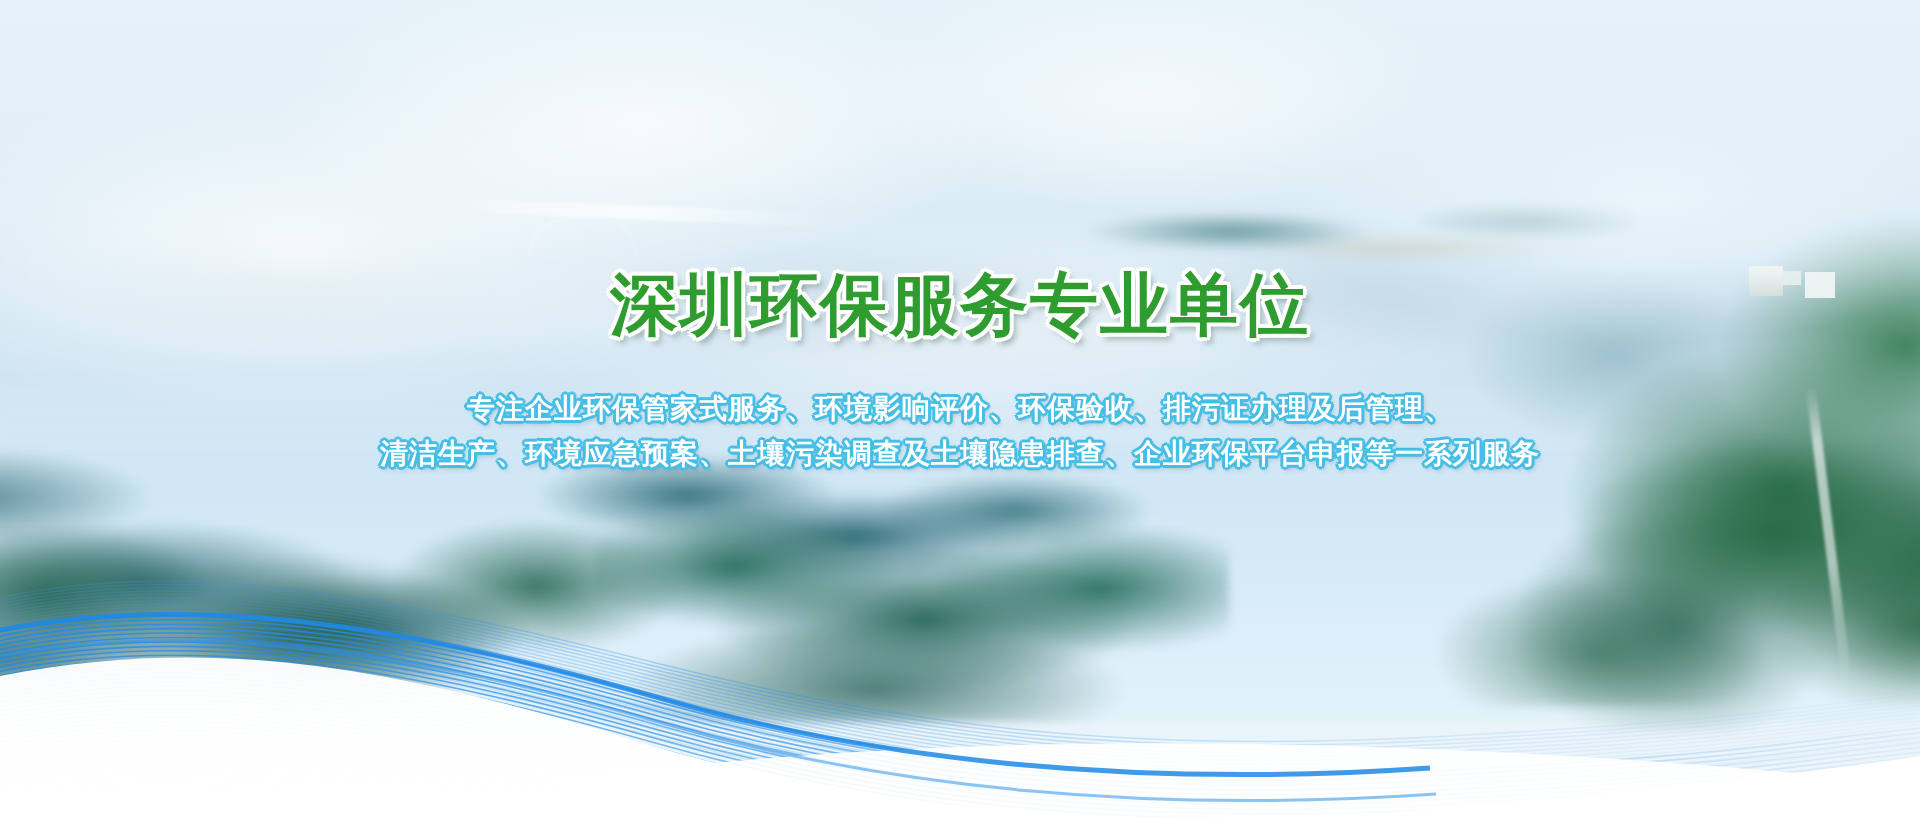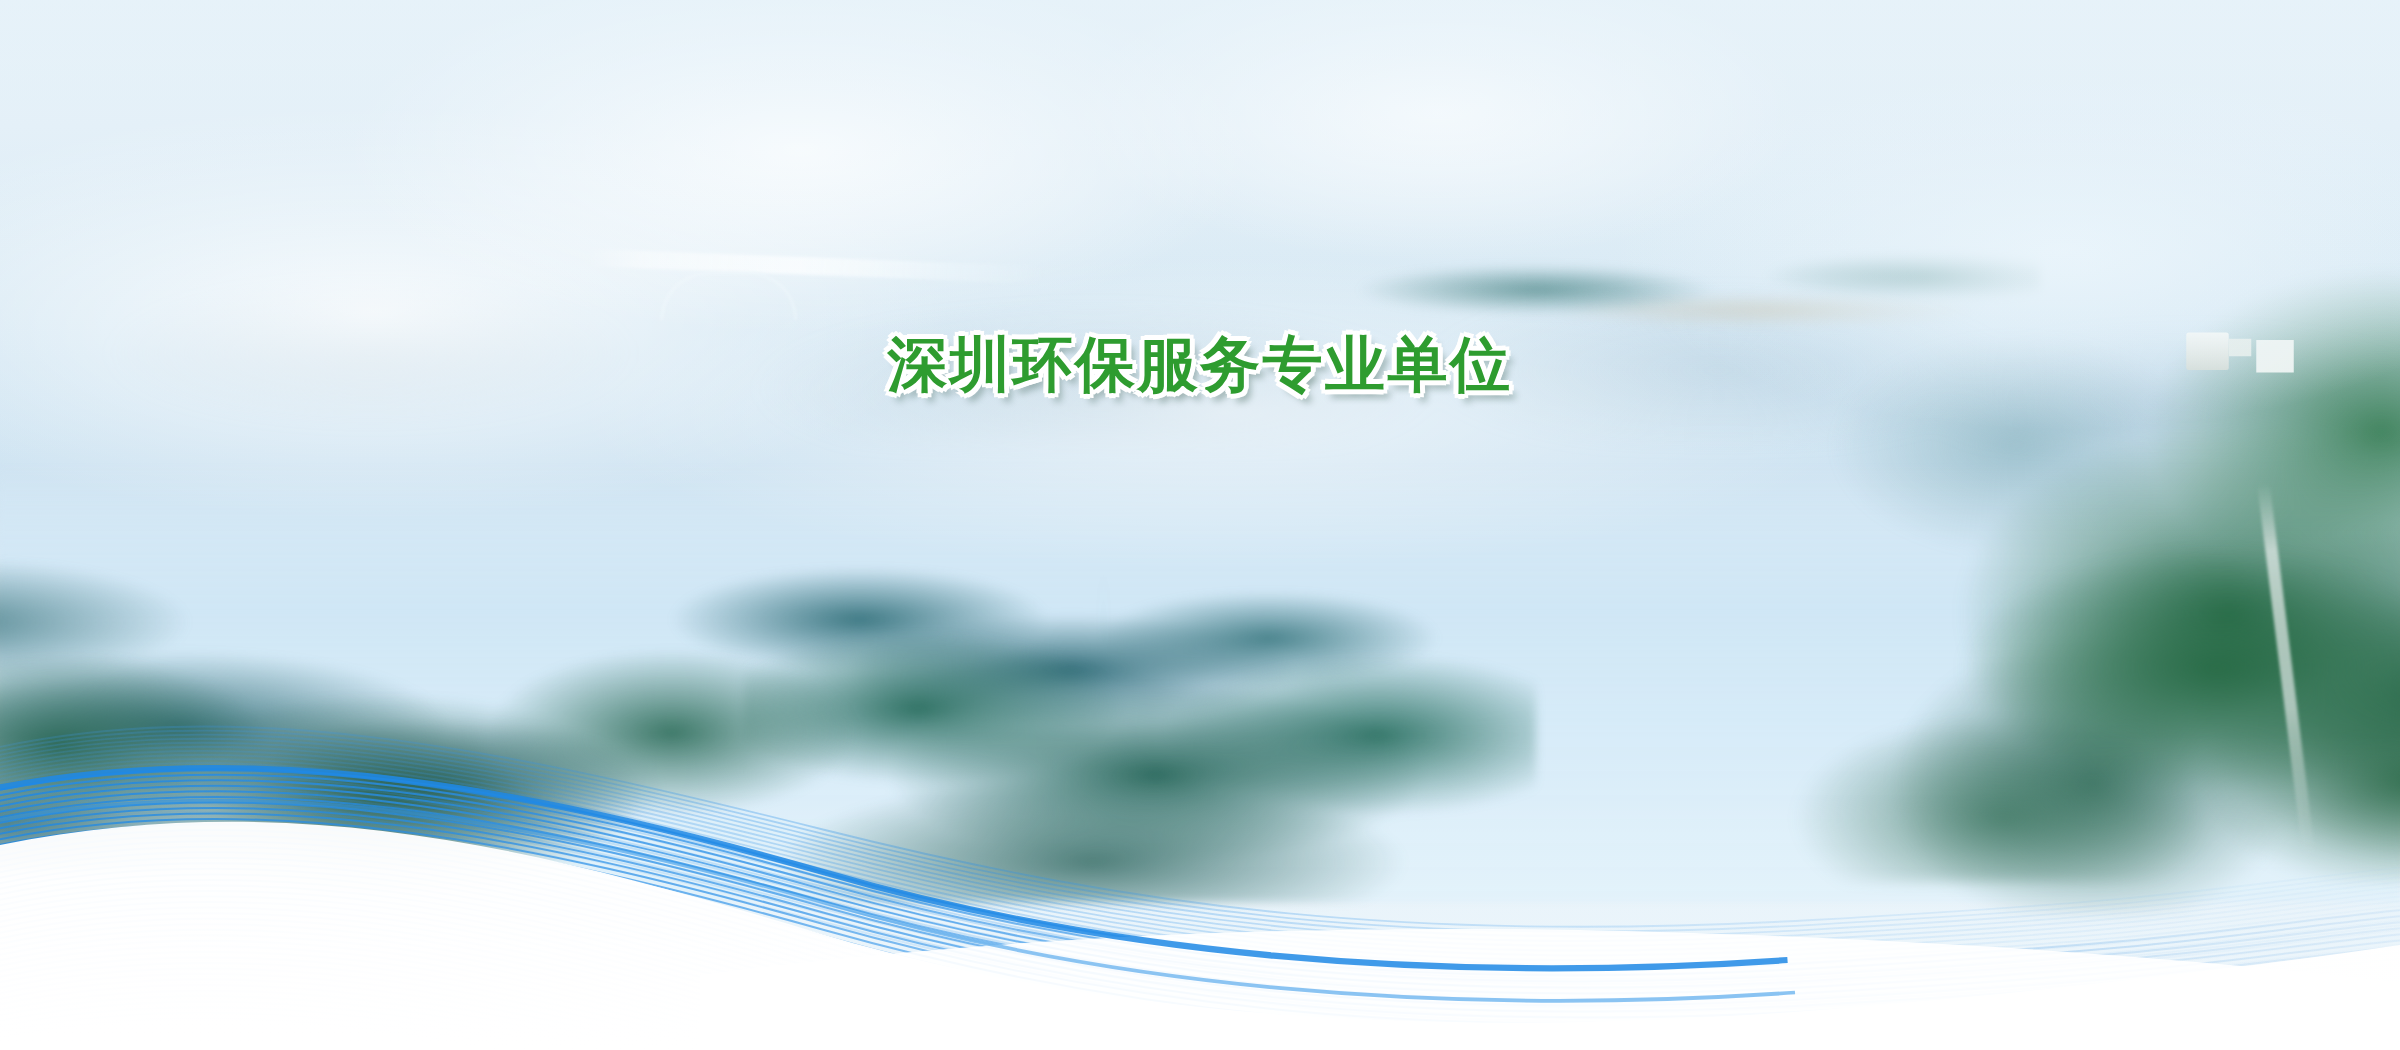--- a/index.html
+++ b/index.html
@@ -269,21 +269,21 @@
     position: absolute;
     left: 0;
     right: 0;
     top: 268px;
     text-align: center;
     z-index: 40;
   }
 
   .headline {
     margin: 0;
-    font-size: 48px;
+    font-size: 68px;
     line-height: 1.06;
     font-weight: bold;
     letter-spacing: 2px;
     color: #2E9C2F;
     text-shadow:
       -3px -3px 0 #ffffff,  3px -3px 0 #ffffff,
       -3px  3px 0 #ffffff,  3px  3px 0 #ffffff,
       -4px  0   0 #ffffff,  4px  0   0 #ffffff,
        0   -4px 0 #ffffff,  0    4px 0 #ffffff,
        5px  6px 6px rgba(10,50,30,0.35);
@@ -340,20 +340,24 @@
     <div class="fg-right"></div>
     <div class="road"></div>
     <div class="fg-left"></div>
     <div class="mist"></div>
     <div class="photo-tint"></div>
   </div>
 
   <div class="copy">
     <h1 class="headline">深圳环保服务专业单位</h1>
 
+    <div class="sub">
+      <div class="sub-line">专注企业环保管家式服务、环境影响评价、环保验收、排污证办理及后管理、</div>
+      <div class="sub-line">清洁生产、环境应急预案、土壤污染调查及土壤隐患排查、企业环保平台申报等一系列服务</div>
+    </div>
   </div>
 
   <div class="wave-layer">
     <svg viewBox="0 0 1920 360" preserveAspectRatio="none" xmlns="http://www.w3.org/2000/svg">
       <defs>
         <linearGradient id="strokeFade" x1="0" y1="0" x2="1" y2="0">
           <stop offset="0" stop-color="#1E88E5" stop-opacity="0.95"></stop>
           <stop offset="0.32" stop-color="#2B90E8" stop-opacity="0.80"></stop>
           <stop offset="0.60" stop-color="#4EA2EC" stop-opacity="0.55"></stop>
           <stop offset="0.86" stop-color="#7FB8EA" stop-opacity="0.35"></stop>

